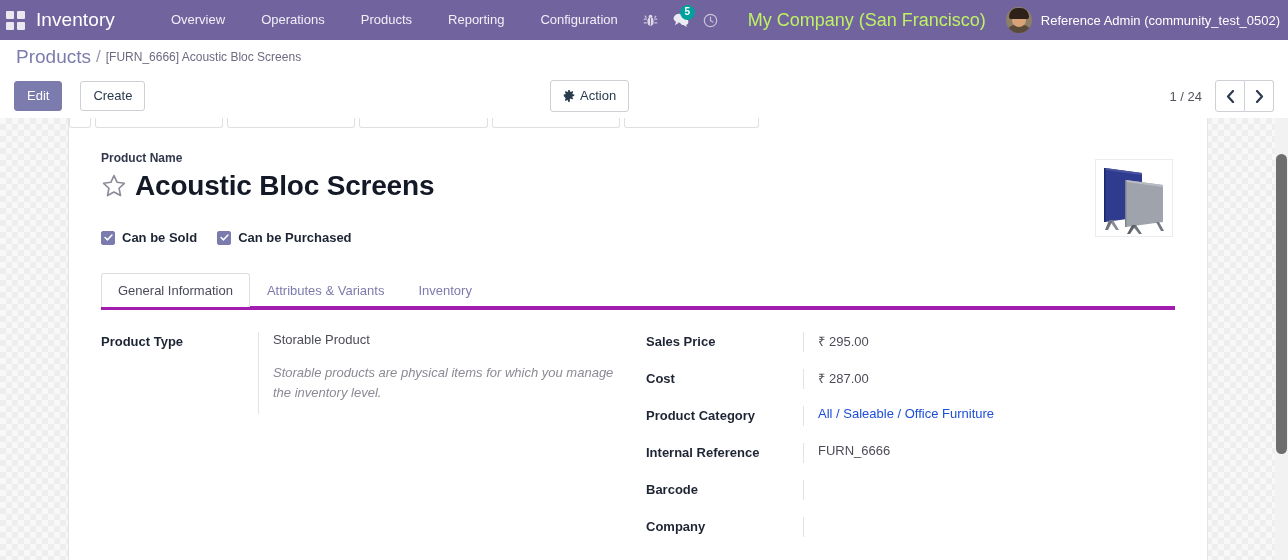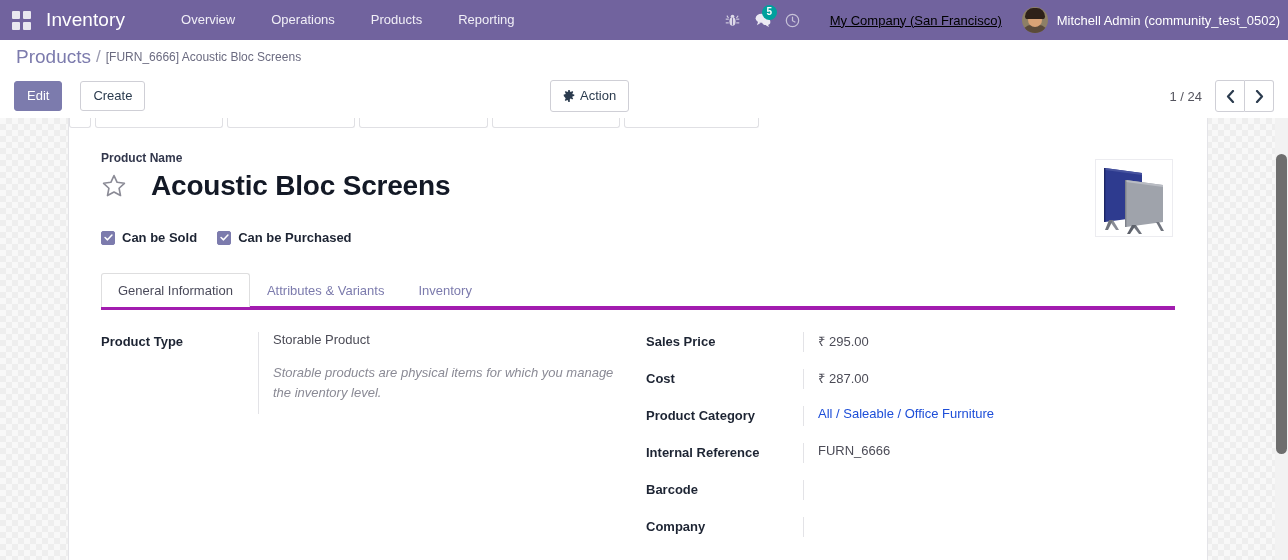--- a/index.html
+++ b/index.html
@@ -96,26 +96,25 @@
     line-height: 14px;
     min-width: 15px;
     height: 15px;
     border-radius: 8px;
     text-align: center;
     font-weight: bold;
     padding: 0 2px;
     box-sizing: border-box;
   }
   .company-name {
-    font-size: 13px;
-    color: #000000;
+    font-size: 18px;
+    color: #bef264;
     padding: 0 14px 0 22px;
     cursor: pointer;
     white-space: nowrap;
-    text-decoration: underline;
   }
   .user-menu {
     display: flex;
     align-items: center;
     cursor: pointer;
     padding-left: 6px;
     white-space: nowrap;
   }
   .avatar {
     width: 26px;
@@ -278,21 +277,21 @@
   .title-area { position: relative; }
   .field-label-sm {
     font-size: 12px;
     font-weight: bold;
     color: #32374c;
     margin-bottom: 4px;
   }
   .title-line {
     display: flex;
     align-items: center;
-    gap: 24px;
+    gap: 8px;
   }
   .star-icon {
     cursor: pointer;
     line-height: 0;
     flex: none;
   }
   .product-title {
     font-size: 28px;
     font-weight: bold;
     color: #131926;
@@ -446,20 +445,21 @@
     </span>
   </div>
 
   <div class="brand">Inventory</div>
 
   <div class="nav-items">
     <div class="nav-item">Overview</div>
     <div class="nav-item">Operations</div>
     <div class="nav-item">Products</div>
     <div class="nav-item">Reporting</div>
+    <div class="nav-item">Configuration</div>
   </div>
 
   <div class="navbar-right">
 
     <div class="sys-icon">
       <svg width="15" height="15" viewBox="0 0 16 16" fill="#ddd9e8" aria-hidden="true">
         <ellipse cx="8" cy="9" rx="3.3" ry="4.6"></ellipse>
         <ellipse cx="8" cy="3.6" rx="2" ry="1.8"></ellipse>
         <rect x="7.6" y="5" width="0.9" height="8" fill="#71639e"></rect>
         <rect x="0.8" y="6" width="3.2" height="1.1"></rect>
@@ -489,21 +489,21 @@
     </div>
 
     <div class="company-name">My Company (San Francisco)</div>
 
     <div class="user-menu">
       <span class="avatar">
         <span class="av-body"></span>
         <span class="av-face"></span>
         <span class="av-hair"></span>
       </span>
-      <span class="user-name">Mitchell Admin (community_test_0502)</span>
+      <span class="user-name">Reference Admin (community_test_0502)</span>
     </div>
 
   </div>
 </div>
 
 <div class="breadcrumb-row">
   <span class="bc-link">Products</span>
   <span class="bc-sep">/</span>
   <span class="bc-current">[FURN_6666] Acoustic Bloc Screens</span>
 </div>

